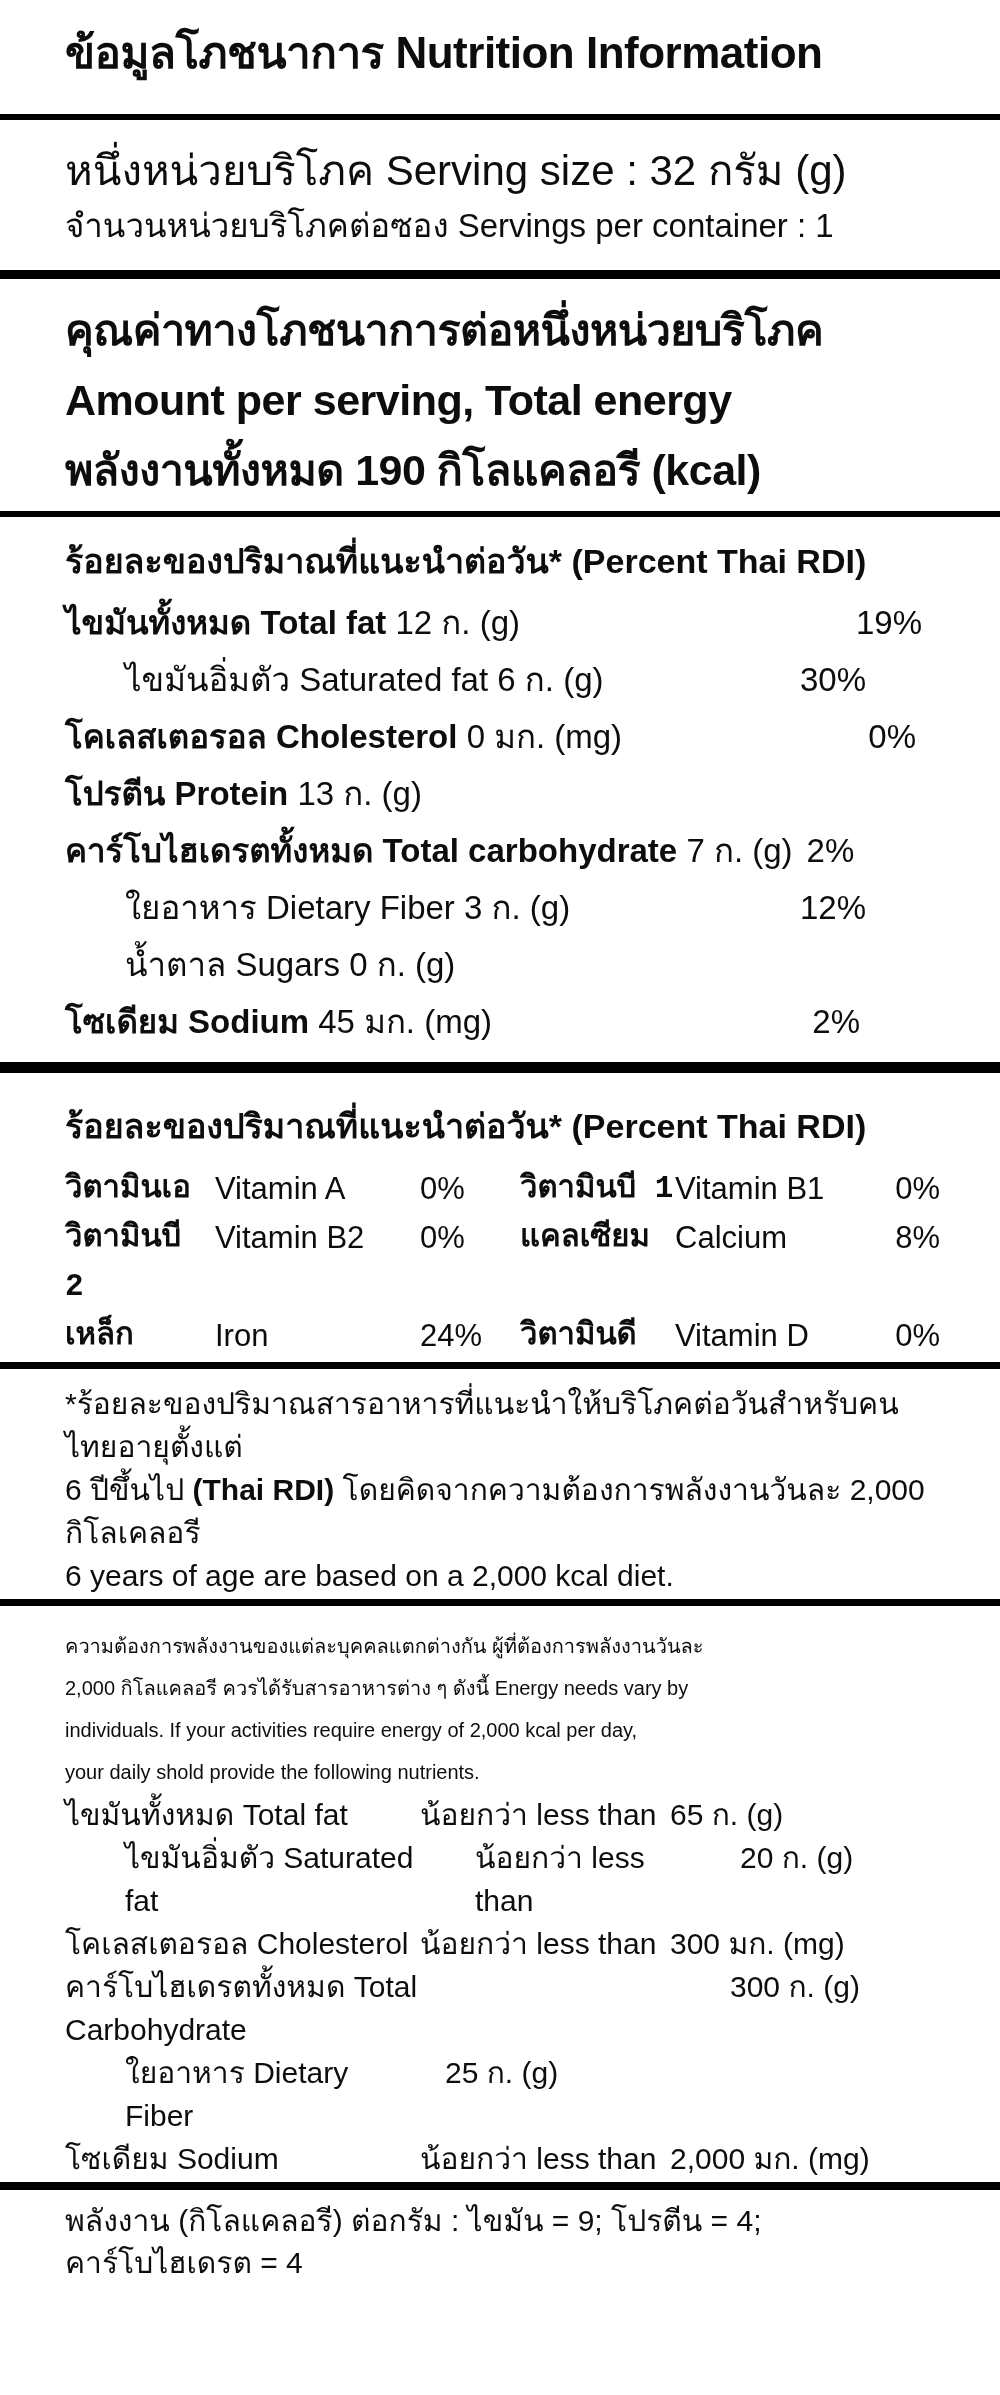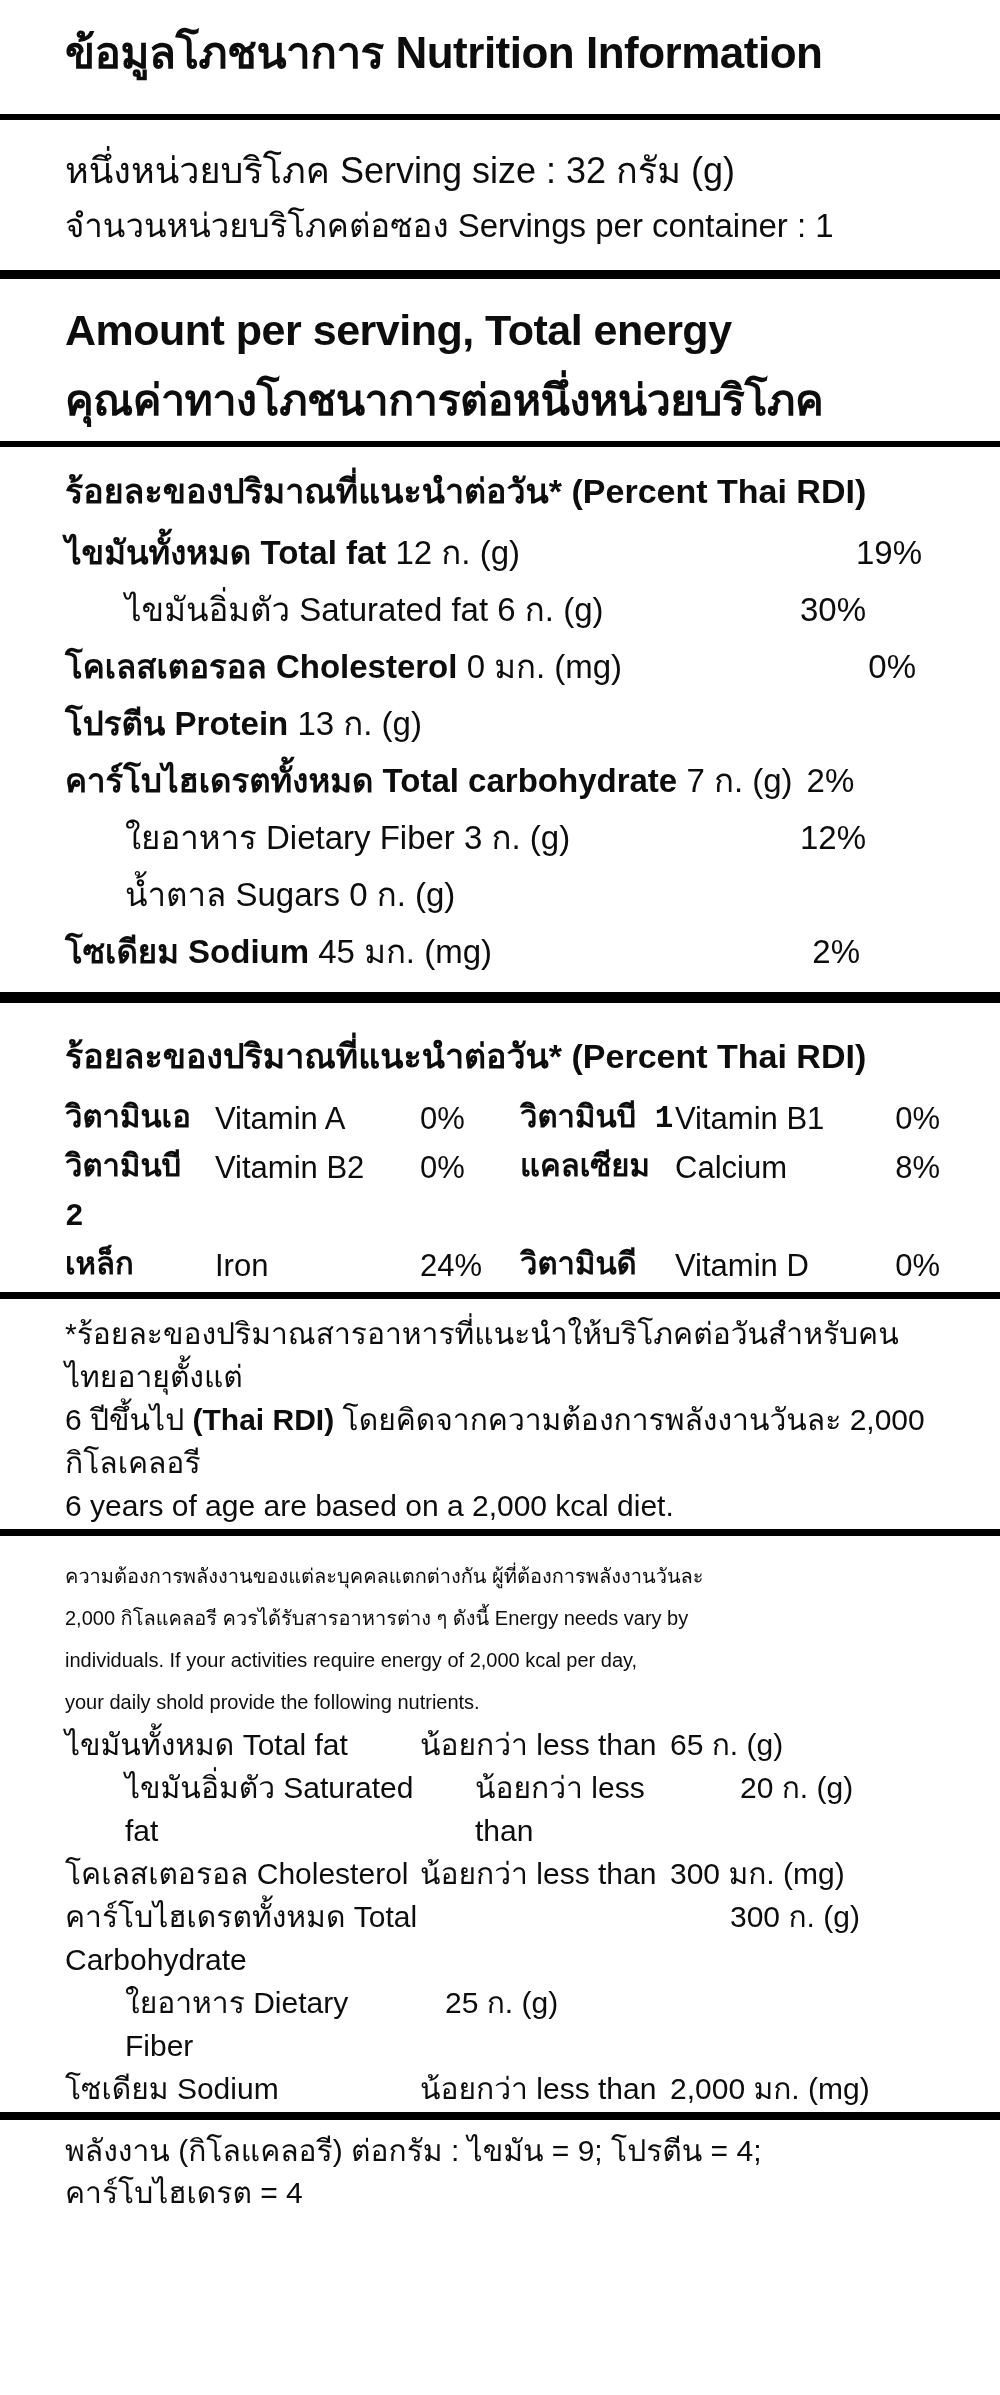--- a/index.html
+++ b/index.html
@@ -11,21 +11,21 @@
   }
   .label{position:relative;width:1000px;height:2395px;overflow:hidden;background:#fff;}
   .pad{padding-left:65px;padding-right:60px;}
 
   .rule{width:100%;background:#000;}
   .h6{height:6px}.h7{height:7px}.h8{height:8px}.h9{height:9px}.h11{height:11px}
 
   .title{margin-top:24px;font-size:44px;line-height:58px;font-weight:700;letter-spacing:-0.5px;}
   .r1{margin-top:32px}
 
-  .serving-size{margin-top:26px;font-size:36px;line-height:50px;font-weight:400;}
+  .serving-size{margin-top:26px;font-size:42px;line-height:50px;font-weight:400;}
   .serving-count{margin-top:8px;font-size:33px;line-height:44px;font-weight:400;}
   .r2{margin-top:22px}
 
   .energy{margin-top:16px;font-size:43px;line-height:70px;font-weight:700;letter-spacing:-0.5px;}
   .r3{margin-top:6px}
 
   .rdi-h{margin-top:21px;font-size:34px;line-height:47px;font-weight:700;}
   .rdi-h2{margin-top:30px;font-size:34px;line-height:47px;font-weight:700;}
 
   .nrows{margin-top:9px;font-size:33px;}
@@ -66,22 +66,23 @@
 <div class="label">
 
   <div class="pad title">ข้อมูลโภชนาการ Nutrition Information</div>
   <div class="rule h6 r1"></div>
 
   <div class="pad serving-size">หนึ่งหน่วยบริโภค Serving size : 32 กรัม (g)</div>
   <div class="pad serving-count">จำนวนหน่วยบริโภคต่อซอง Servings per container : 1</div>
   <div class="rule h9 r2"></div>
 
   <div class="pad energy">
+    <div>คุณค่าทางโภชนาการต่อหนึ่งหน่วยบริโภค</div>
     <div>Amount per serving, Total energy</div>
-    <div>คุณค่าทางโภชนาการต่อหนึ่งหน่วยบริโภค</div>
+    <div>พลังงานทั้งหมด 190 กิโลแคลอรี (kcal)</div>
   </div>
   <div class="rule h6 r3"></div>
 
   <div class="pad rdi-h">ร้อยละของปริมาณที่แนะนำต่อวัน* (Percent Thai RDI)</div>
 
   <div class="pad nrows">
     <div class="nrow">
       <span class="ntext"><span class="b">ไขมันทั้งหมด Total fat</span> <span>12 ก. (g)</span></span>
       <span class="npct mr18">19%</span>
     </div>

